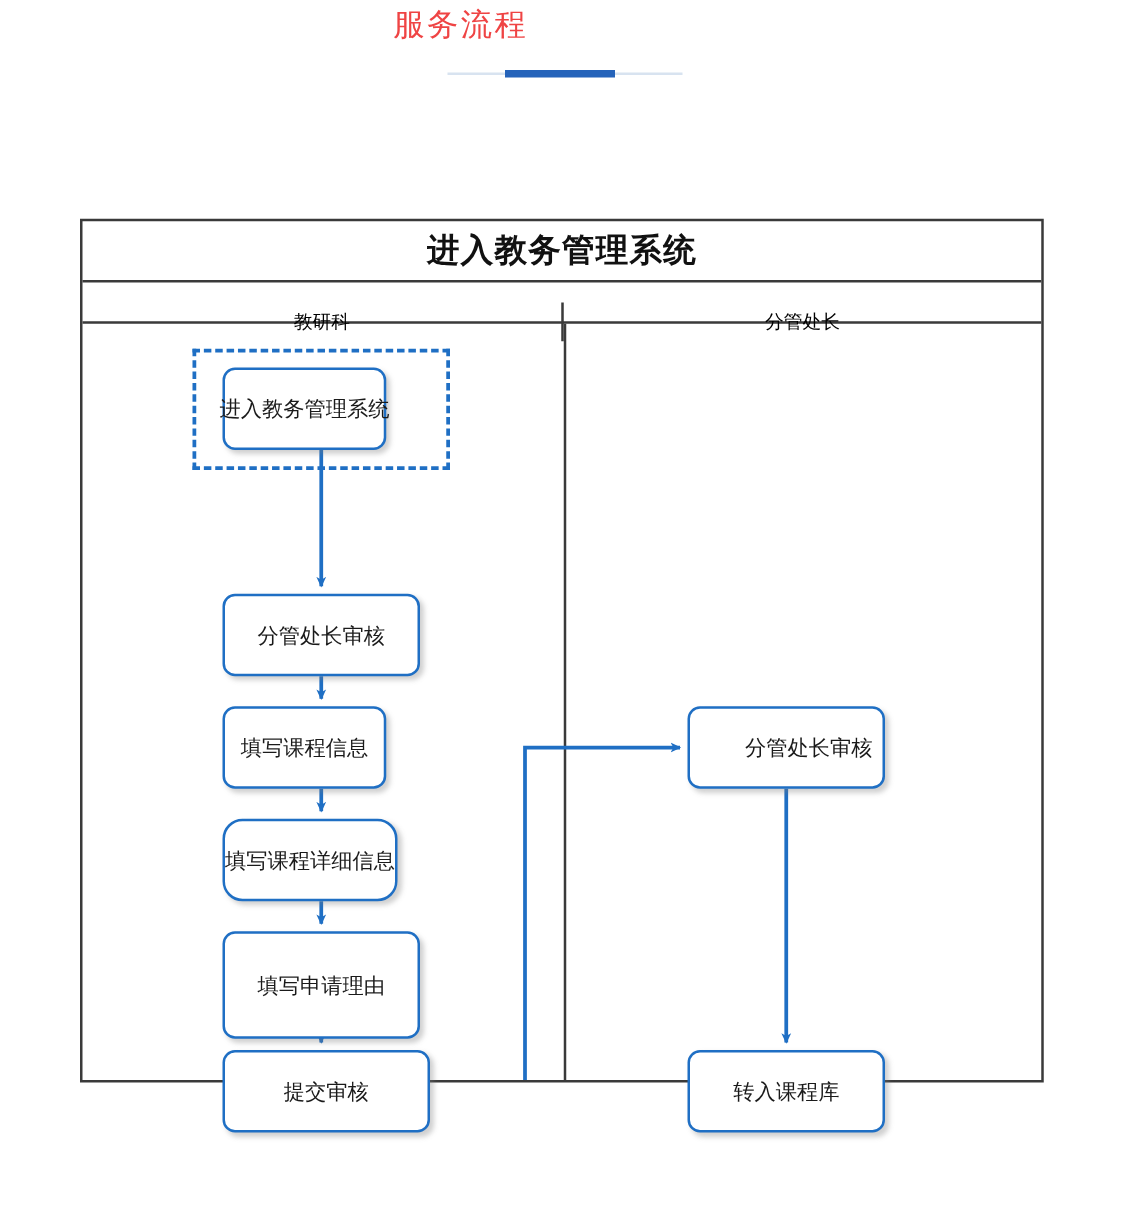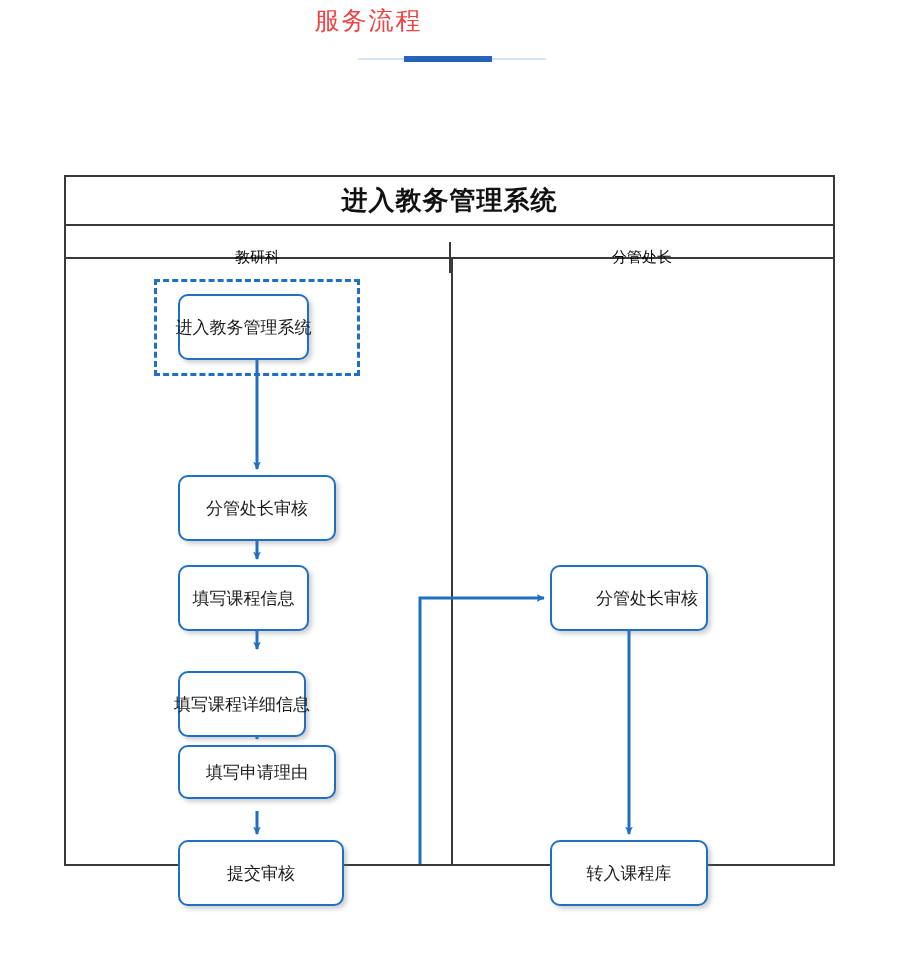--- a/index.html
+++ b/index.html
@@ -181,20 +181,20 @@
         <path d="M270,614 L354,614 L354,339 L478,339" marker-end="url(#arrowhead)"></path>
         <line x1="563" y1="372" x2="563" y2="575" marker-end="url(#arrowhead)"></line>
       </g>
     </svg>
 
     <div id="selection-marquee" style="left: 88px; top: 20px; width: 206px; height: 97px; border-color: rgb(31, 111, 196);"></div>
 
     <div class="node" id="node-n1" style="left: 112px; top: 35px; width: 131px; height: 66px; border-color: rgb(31, 111, 196);">进入教务管理系统</div>
     <div class="node" id="node-n2" style="left: 112px; top: 216px; width: 158px; height: 66px; border-color: rgb(31, 111, 196);">分管处长审核</div>
     <div class="node" id="node-n3" style="left: 112px; top: 306px; width: 131px; height: 66px; border-color: rgb(31, 111, 196);">填写课程信息</div>
-    <div class="node" id="node-n4" style="left: 112px; top: 412px; width: 128px; height: 66px; border-color: rgb(31, 111, 196);">填写课程详细信息</div>
-    <div class="node" id="node-n5" style="left: 112px; top: 486px; width: 158px; height: 54px; border-color: rgb(31, 111, 196);">填写申请理由</div>
+    <div class="node" id="node-n4" style="left: 112px; top: 396px; width: 140px; height: 66px; border-color: rgb(31, 111, 196); border-radius: 16px;">填写课程详细信息</div>
+    <div class="node" id="node-n5" style="left: 112px; top: 486px; width: 158px; height: 86px; border-color: rgb(31, 111, 196);">填写申请理由</div>
     <div class="node" id="node-n6" style="left: 112px; top: 581px; width: 166px; height: 66px; border-color: rgb(31, 111, 196);">提交审核</div>
     <div class="node" id="node-n7" style="left: 484px; top: 306px; width: 158px; height: 66px; border-color: rgb(31, 111, 196); padding-left: 36px;">分管处长审核</div>
     <div class="node" id="node-n8" style="left: 484px; top: 581px; width: 158px; height: 66px; border-color: rgb(31, 111, 196); border-radius: 10px;">转入课程库</div>
 
   </div>
 </div>
 
 </body></html>

